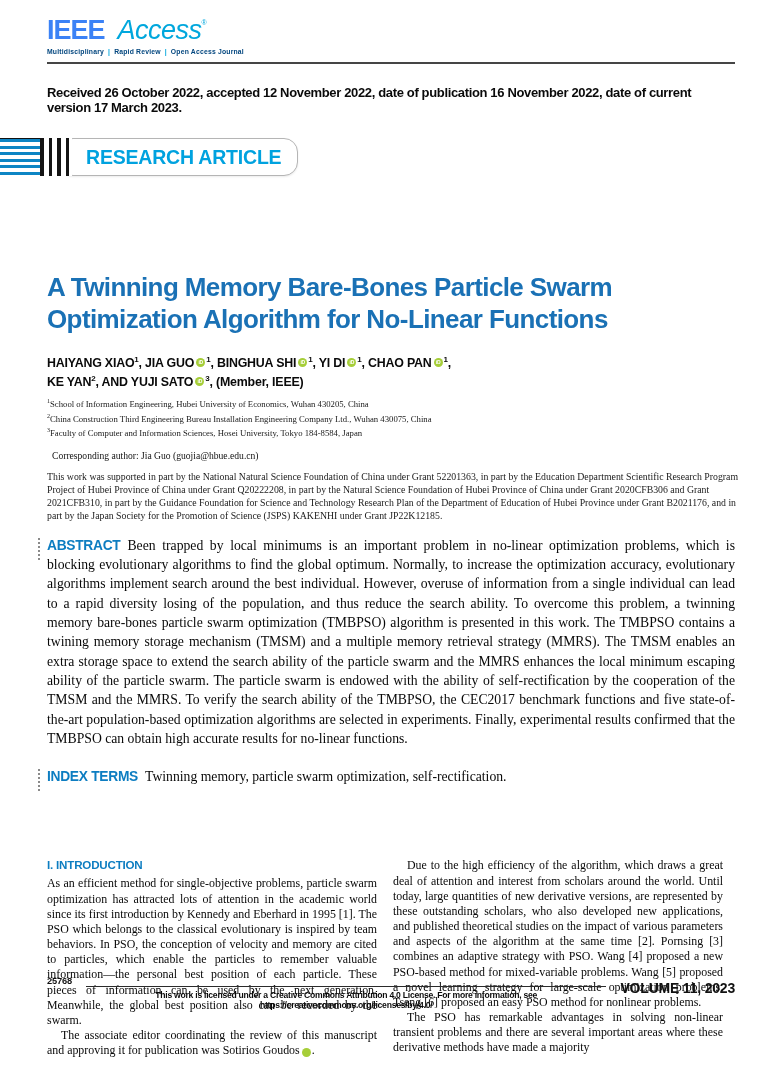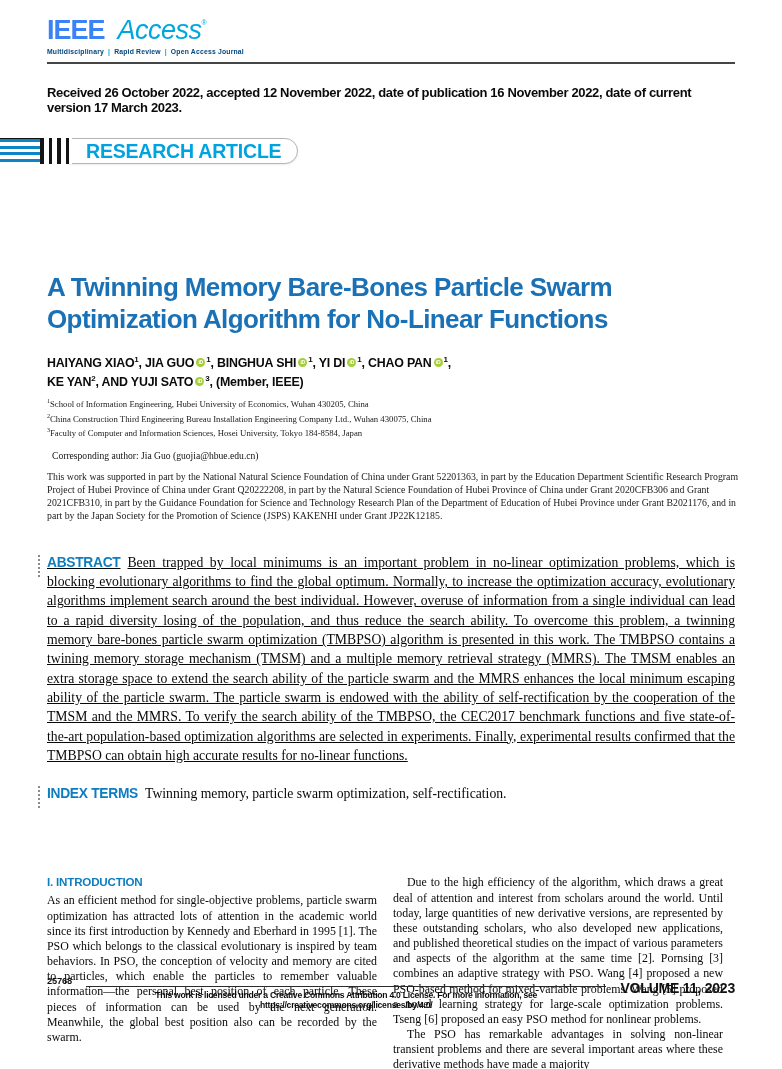--- a/index.html
+++ b/index.html
@@ -13,40 +13,40 @@
   .logo-row{line-height:1;white-space:nowrap;}
   .logo-ieee{font-family:"Liberation Sans",sans-serif;font-weight:700;font-size:27px;color:#3b82f6;letter-spacing:-1px;}
   .logo-access{font-family:"Liberation Sans",sans-serif;font-style:italic;font-size:27px;color:#00a7dd;letter-spacing:-0.5px;margin-left:13px;}
   .logo-reg{font-family:"Liberation Sans",sans-serif;font-size:7px;color:#00a7dd;vertical-align:14px;}
   .tagline{margin-top:4px;font-family:"Liberation Sans",sans-serif;font-size:6.8px;font-weight:700;color:#00457e;letter-spacing:0.2px;}
   .tagline .pipe{color:#00a7dd;margin:0 4px;font-weight:700;}
   .header-rule{border-top:2px solid #454545;margin-top:7px;}
   .received{margin:21px 0 0 0;font-family:"Liberation Sans",sans-serif;font-size:13px;font-weight:700;letter-spacing:-0.35px;color:#0a0a0a;}
   .doi{margin:7px 0 0 0;font-style:italic;font-size:9.3px;color:#222;}
   
-  .banner-row{position:absolute;left:0;top:138px;height:26px;display:flex;align-items:stretch;}
+  .banner-row{position:absolute;left:0;top:138px;height:38px;display:flex;align-items:stretch;}
   .stripes{width:40px;background:repeating-linear-gradient(180deg,#0d85c4 0 3px,#ffffff 3px 6.5px);border-top:1px solid #111;}
   .bars{width:32px;background:repeating-linear-gradient(90deg,#141414 0 3.5px,#ffffff 3.5px 8.5px);position:relative;z-index:2;}
   .pill{border:1.5px solid #b5b5b5;border-radius:14px;margin-left:-13px;padding:0 16px 0 26px;display:flex;align-items:center;background:#fff;z-index:1;box-shadow:0 1px 2px rgba(0,0,0,0.08);}
   .pill span{font-family:"Liberation Sans",sans-serif;font-weight:700;font-size:19.5px;letter-spacing:-0.2px;color:#00a2df;}
   
   .title{margin:60px 0 0 0;padding-top:96px;font-family:"Liberation Sans",sans-serif;font-weight:700;font-size:26px;line-height:32px;letter-spacing:-0.6px;color:#1a71b5;}
   .authors{margin-top:19px;font-family:"Liberation Sans",sans-serif;font-weight:700;font-size:12.4px;line-height:1.55;color:#0a0a0a;letter-spacing:-0.2px;}
   .authors sup{font-size:8px;vertical-align:5px;}
   .orcid{display:inline-block;width:9px;height:9px;border-radius:50%;background:#a6ce39;color:#fff;
          font:700 5px/9px "Liberation Sans",sans-serif;text-align:center;vertical-align:3px;margin:0 1px 0 2px;}
   .orcid::after{content:"iD";}
   .affiliations{margin-top:4px;font-size:8.7px;line-height:11.6px;color:#1a1a1a;}
   .affiliations sup{font-size:6px;}
   .corresponding{margin:10px 0 0 5px;font-size:9.6px;}
   .funding{margin:9px 0 0 0;font-size:9.8px;line-height:13px;color:#1a1a1a;width:692px;}
   
   .dotted{position:relative;}
   .dotted::before{content:"";position:absolute;left:-9px;top:2px;height:22px;border-left:2px dotted #8a8a8a;}
-  .abstract{margin-top:31px;font-size:13.7px;line-height:19.3px;text-align:justify;color:#080808;text-decoration:underline;}
+  .abstract{margin-top:14px;font-size:13.7px;line-height:19.3px;text-align:justify;color:#080808;}
   .blue-label{font-family:"Liberation Sans",sans-serif;font-weight:700;font-size:13.8px;letter-spacing:-0.3px;color:#0d7dc1;margin-right:7px;}
   .index-terms{margin-top:19px;font-size:13.7px;line-height:19.3px;color:#080808;}
   
   .columns{margin-top:72px;display:flex;gap:16px;}
   .col{width:330px;}
   .col h2{margin:0 0 5px 0;font-family:"Liberation Sans",sans-serif;font-weight:700;font-size:11.6px;letter-spacing:-0.2px;color:#0d7dc1;}
   .col p{margin:0;font-size:11.9px;line-height:15.15px;text-align:justify;color:#080808;}
   .col p.indent{text-indent:14px;}
   .footnote{margin-top:27px;font-size:10px;line-height:16px;text-align:justify;text-indent:14px;color:#080808;}
   .footnote .orcid{vertical-align:0;}
@@ -108,20 +108,23 @@
   </div>
 
   <div class="index-terms dotted">
     <span class="blue-label">INDEX TERMS</span><span>Twinning memory, particle swarm optimization, self-rectification.</span>
   </div>
 
   <div class="columns">
     <div class="col">
       <h2>I. INTRODUCTION</h2>
       <p>As an efficient method for single-objective problems, particle swarm optimization has attracted lots of attention in the academic world since its first introduction by Kennedy and Eberhard in 1995 [1]. The PSO which belongs to the classical evolutionary is inspired by team behaviors. In PSO, the conception of velocity and memory are cited to particles, which enable the particles to remember valuable information—the personal best position of each particle. These pieces of information can be used by the next generation. Meanwhile, the global best position also can be recorded by the swarm.</p>
+      <p class="footnote">
+        <span>The associate editor coordinating the review of this manuscript and approving it for publication was Sotirios Goudos</span><span class="orcid"></span><span>.</span>
+      </p>
     </div>
     <div class="col">
       <p class="indent">Due to the high efficiency of the algorithm, which draws a great deal of attention and interest from scholars around the world. Until today, large quantities of new derivative versions, are represented by these outstanding scholars, who also developed new applications, and published theoretical studies on the impact of various parameters and aspects of the algorithm at the same time [2]. Pornsing [3] combines an adaptive strategy with PSO. Wang [4] proposed a new PSO-based method for mixed-variable problems. Wang [5] proposed a novel learning strategy for large-scale optimization problems. Tseng [6] proposed an easy PSO method for nonlinear problems.</p>
       <p class="indent">The PSO has remarkable advantages in solving non-linear transient problems and there are several important areas where these derivative methods have made a majority</p>
     </div>
   </div>
 
   <div class="footer">
     <span class="pageno">25768</span>
     <span class="license">This work is licensed under a Creative Commons Attribution 4.0 License. For more information, see https://creativecommons.org/licenses/by/4.0/</span>

